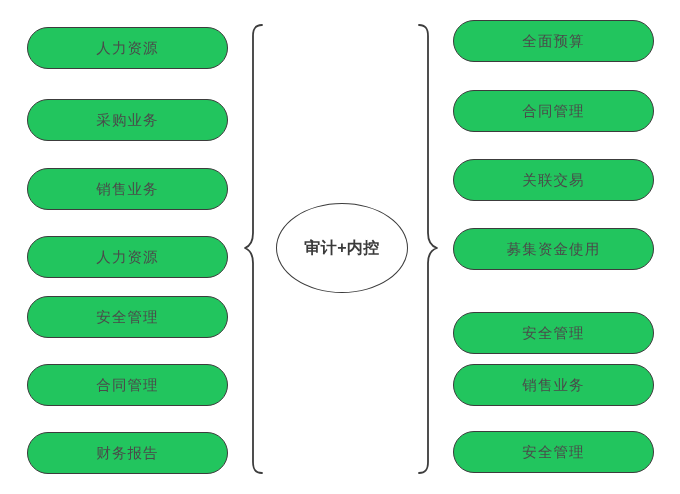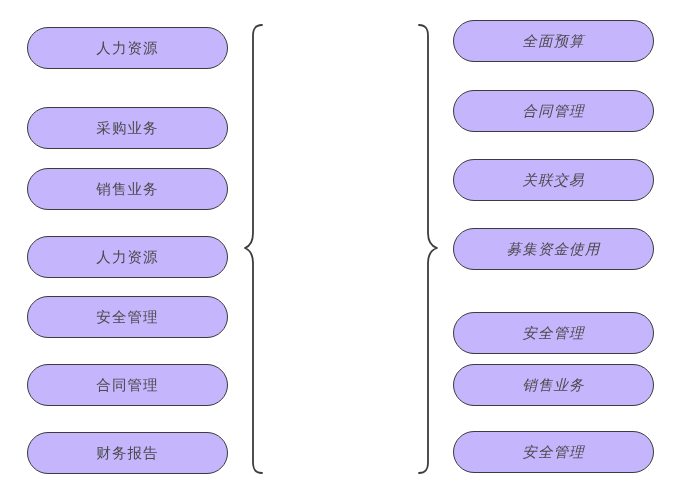--- a/index.html
+++ b/index.html
@@ -21,36 +21,36 @@
     width: 680px;
     height: 494px;
   }
 
   .pill {
     position: absolute;
     box-sizing: border-box;
     height: 42px;
     border: 1.6px solid #3c3c3c;
     border-radius: 21px;
-    background: #c4b5fd;
+    background: #22c55e;
     display: flex;
     align-items: center;
     justify-content: center;
   }
   .pill-label {
     font-size: 14.5px;
     color: #4a4a4a;
     letter-spacing: 1.1px;
     line-height: 1;
     white-space: nowrap;
     font-weight: 400;
   }
 
   .col-left .pill  { left: 27px;  width: 201px; }
-  .col-right .pill { left: 453px; width: 201px; font-style: italic; }
+  .col-right .pill { left: 453px; width: 201px; }
 
   .center-node {
     position: absolute;
     left: 276px;
     top: 203px;
     width: 132px;
     height: 90px;
     box-sizing: border-box;
     border: 1.8px solid #3c3c3c;
     border-radius: 50%;
@@ -86,21 +86,21 @@
 </style>
 </head>
 <body>
 
 <div id="diagram-root">
 
   <div class="col-left">
     <div class="pill" style="top:27px">
       <span class="pill-label">人力资源</span>
     </div>
-    <div class="pill" style="top:107px">
+    <div class="pill" style="top:99px">
       <span class="pill-label">采购业务</span>
     </div>
     <div class="pill" style="top:168px">
       <span class="pill-label">销售业务</span>
     </div>
     <div class="pill" style="top:236px">
       <span class="pill-label">人力资源</span>
     </div>
     <div class="pill" style="top:296px">
       <span class="pill-label">安全管理</span>
@@ -149,14 +149,17 @@
 
     <path class="brace-path" d="M 419 25
              C 426 25, 428 29, 428 36
              L 428 233
              C 428 241, 431 246, 437 248
              C 431 250, 428 255, 428 263
              L 428 462
              C 428 469, 426 473, 419 473"></path>
   </svg>
 
+  <div class="center-node">
+    <span class="center-label">审计+内控</span>
+  </div>
 
 </div>
 
 </body></html>

